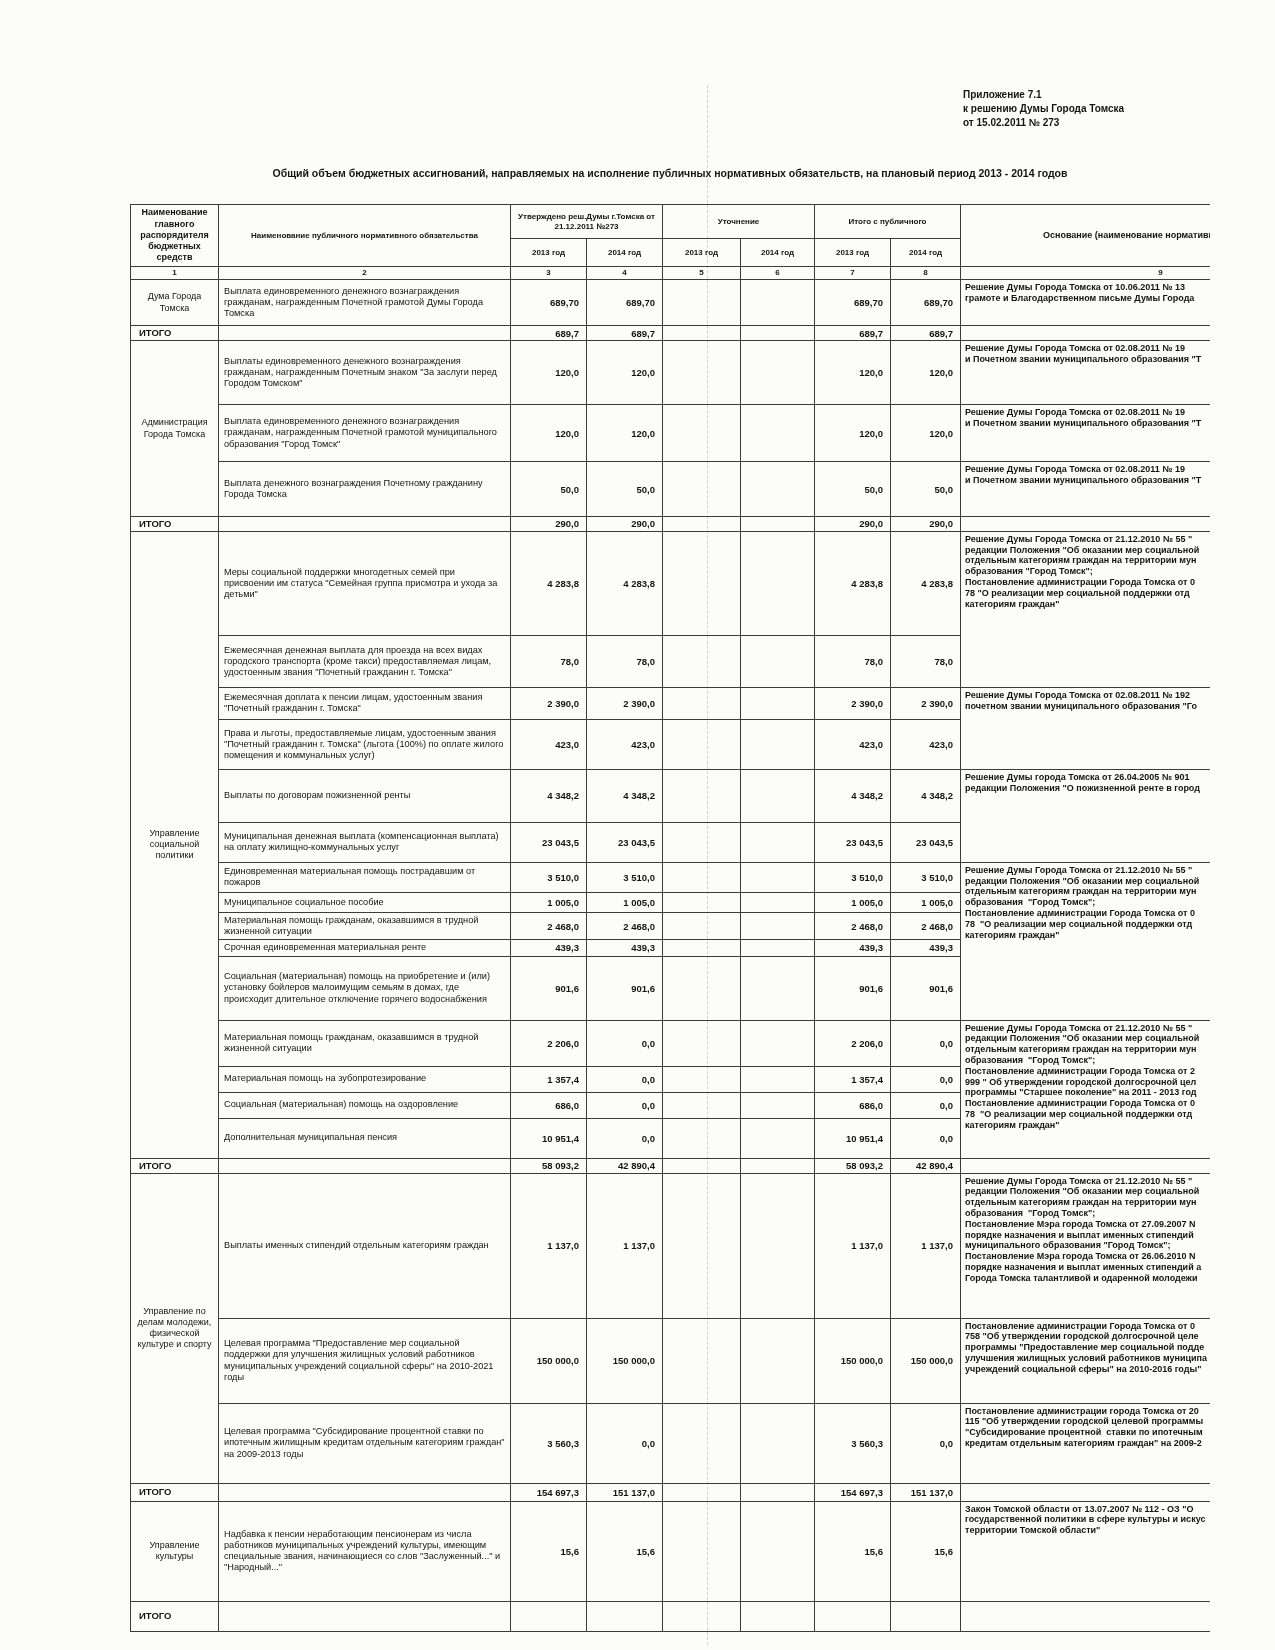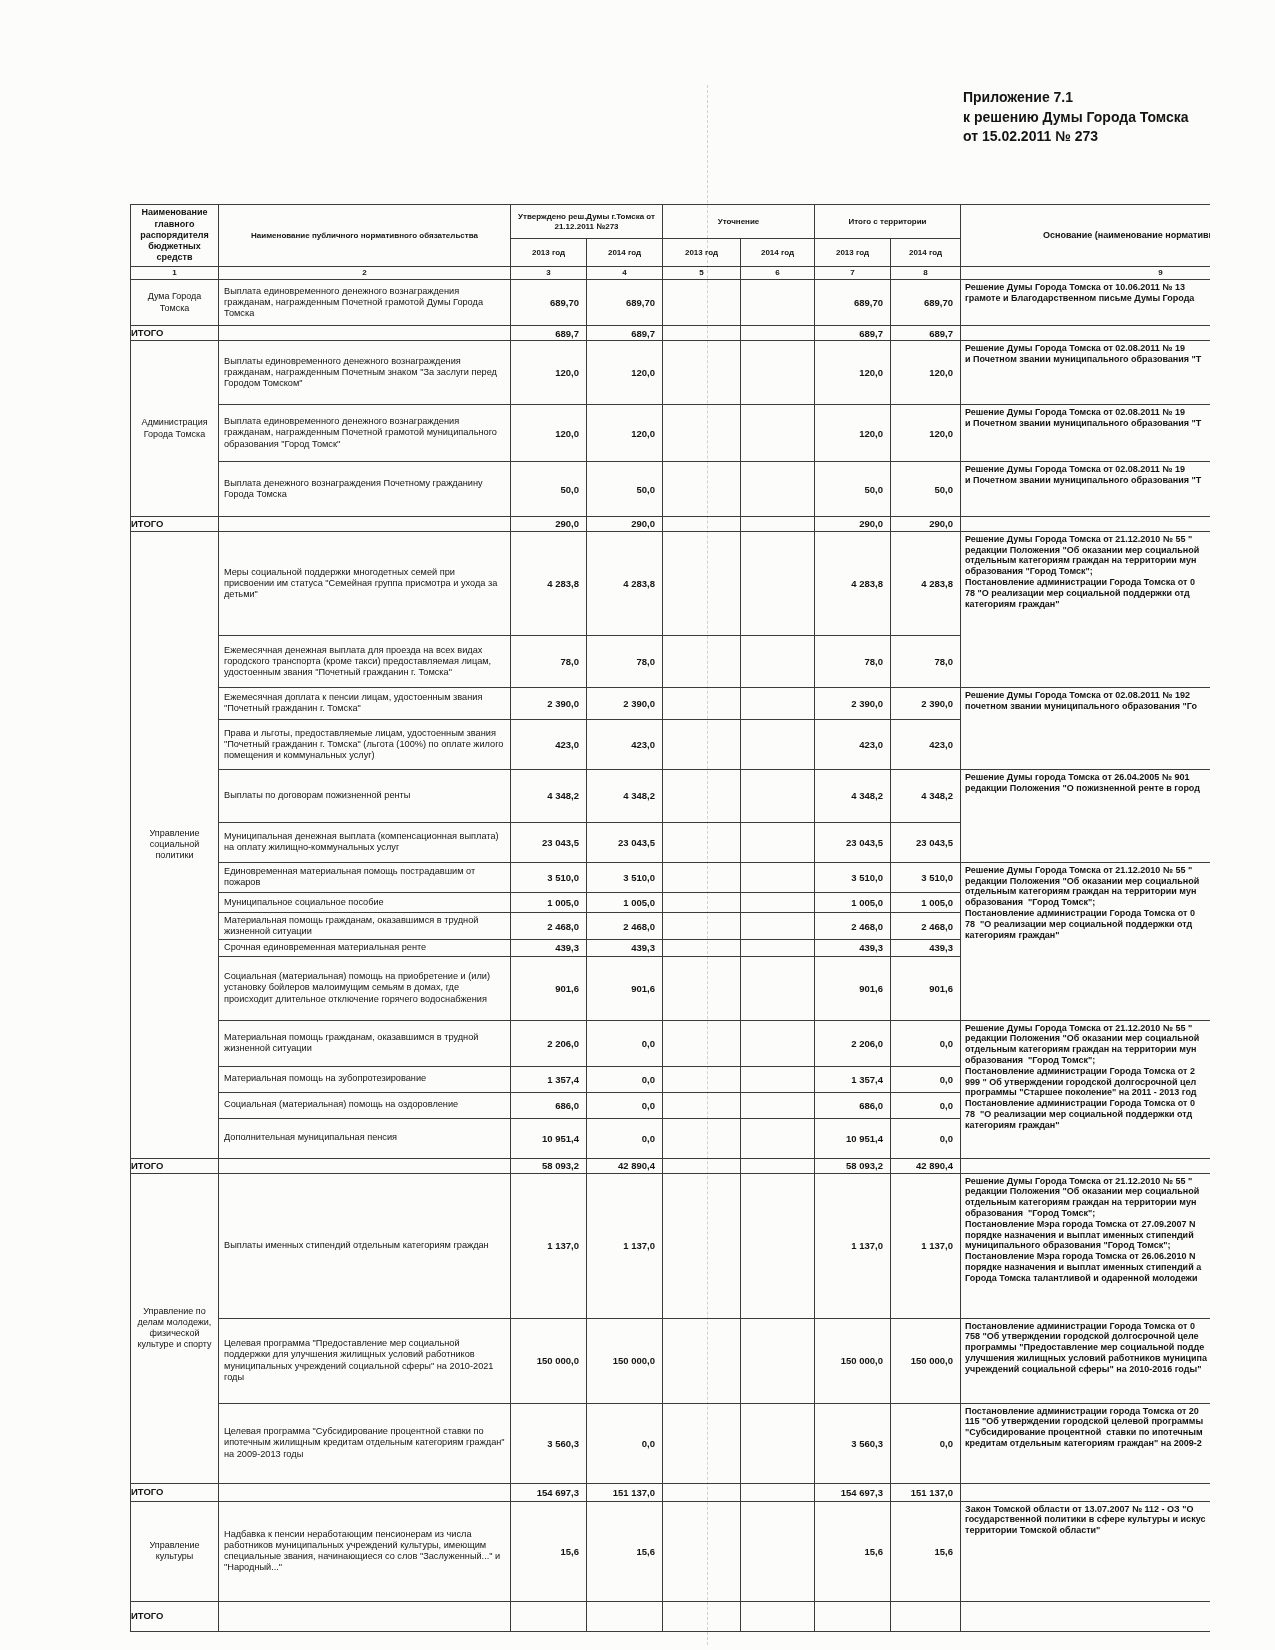--- a/index.html
+++ b/index.html
@@ -1,47 +1,48 @@
 <!DOCTYPE html>
 <html><head>
 <meta charset="utf-8">
 <style>
   html,body{margin:0;padding:0;background:#e8e8e6;}
   .page{
     position:relative;width:1275px;height:1650px;margin:0 auto;
     background:#fcfcfa;overflow:hidden;
     font-family:"Liberation Sans",sans-serif;color:#141414;
   }
-  .annex{position:absolute;top:88px;left:963px;font-size:14px;line-height:1.4;font-weight:bold;}
+  .annex{position:absolute;top:88px;left:963px;font-size:10px;line-height:1.4;font-weight:bold;}
   .doc-title{position:absolute;top:167px;left:135px;width:1070px;text-align:center;font-weight:bold;font-size:10.5px;}
   .fold{position:absolute;left:707px;top:85px;height:1560px;width:0;border-left:1px dashed rgba(110,110,110,.30);}
   .table-wrap{position:absolute;top:204px;left:130px;width:1080px;overflow:hidden;}
   table{border-collapse:collapse;table-layout:fixed;width:1230px;}
   th,td{border:1px solid #3c3c3c;padding:1px 3px;vertical-align:middle;overflow:hidden;}
   th{font-weight:bold;font-size:8px;text-align:center;line-height:1.2;margin-left:21px;}
   .numrow th{font-size:8px;height:12px;padding:0;}
   .c-grp{width:88px;text-align:center;font-size:9px;line-height:1.25;}
   .c-name{width:292px;font-size:9.2px;text-align:left;padding:2px 5px;line-height:1.22;}
   .c-num{width:76px;text-align:right;font-weight:bold;font-size:9.5px;white-space:nowrap;padding-right:7px;}
   .c-basis{width:400px;font-size:9px;font-weight:bold;white-space:pre;text-align:left;vertical-align:top;line-height:1.2;padding:2px 4px;}
   th.c-basis{white-space:normal;text-align:center;vertical-align:middle;font-size:9px;}
   tr.total td{font-weight:bold;font-size:9.5px;}
-  td.t-label{text-align:left;padding-left:0;font-size:9.5px;}
+  td.t-label{text-align:left;padding-left:8px;font-size:9.5px;}
 </style>
 </head>
 <body>
 
 <div class="page">
 
   <div class="annex">
     <div>Приложение 7.1</div>
     <div>к решению Думы Города Томска</div>
     <div>от 15.02.2011 № 273</div>
   </div>
 
+  <div class="doc-title">Общий объем бюджетных ассигнований, направляемых на исполнение публичных нормативных обязательств, на плановый период 2013 - 2014 годов</div>
 
   <div class="fold"></div>
 
   <div class="table-wrap">
     <table>
       <colgroup>
         <col style="width:88px">
           <col style="width:292px">
         <col style="width:76px">
           <col style="width:76px">
@@ -50,21 +51,21 @@
         <col style="width:76px">
           <col style="width:70px">
         <col style="width:400px">
       </colgroup>
       <thead>
         <tr style="height:34px">
           <th rowspan="2" class="c-grp">Наименование главного распорядителя бюджетных средств</th>
           <th rowspan="2">Наименование публичного нормативного обязательства</th>
           <th colspan="2">Утверждено реш.Думы г.Томска от 21.12.2011 №273</th>
           <th colspan="2">Уточнение</th>
-          <th colspan="2">Итого с территории</th>
+          <th colspan="2">Итого с публичного</th>
           <th rowspan="2" class="c-basis">Основание (наименование нормативного правового</th>
         </tr>
         <tr style="height:28px">
           <th>2013 год</th>
           <th>2014 год</th>
           <th>2013 год</th>
           <th>2014 год</th>
           <th>2013 год</th>
           <th>2014 год</th>
         </tr>

